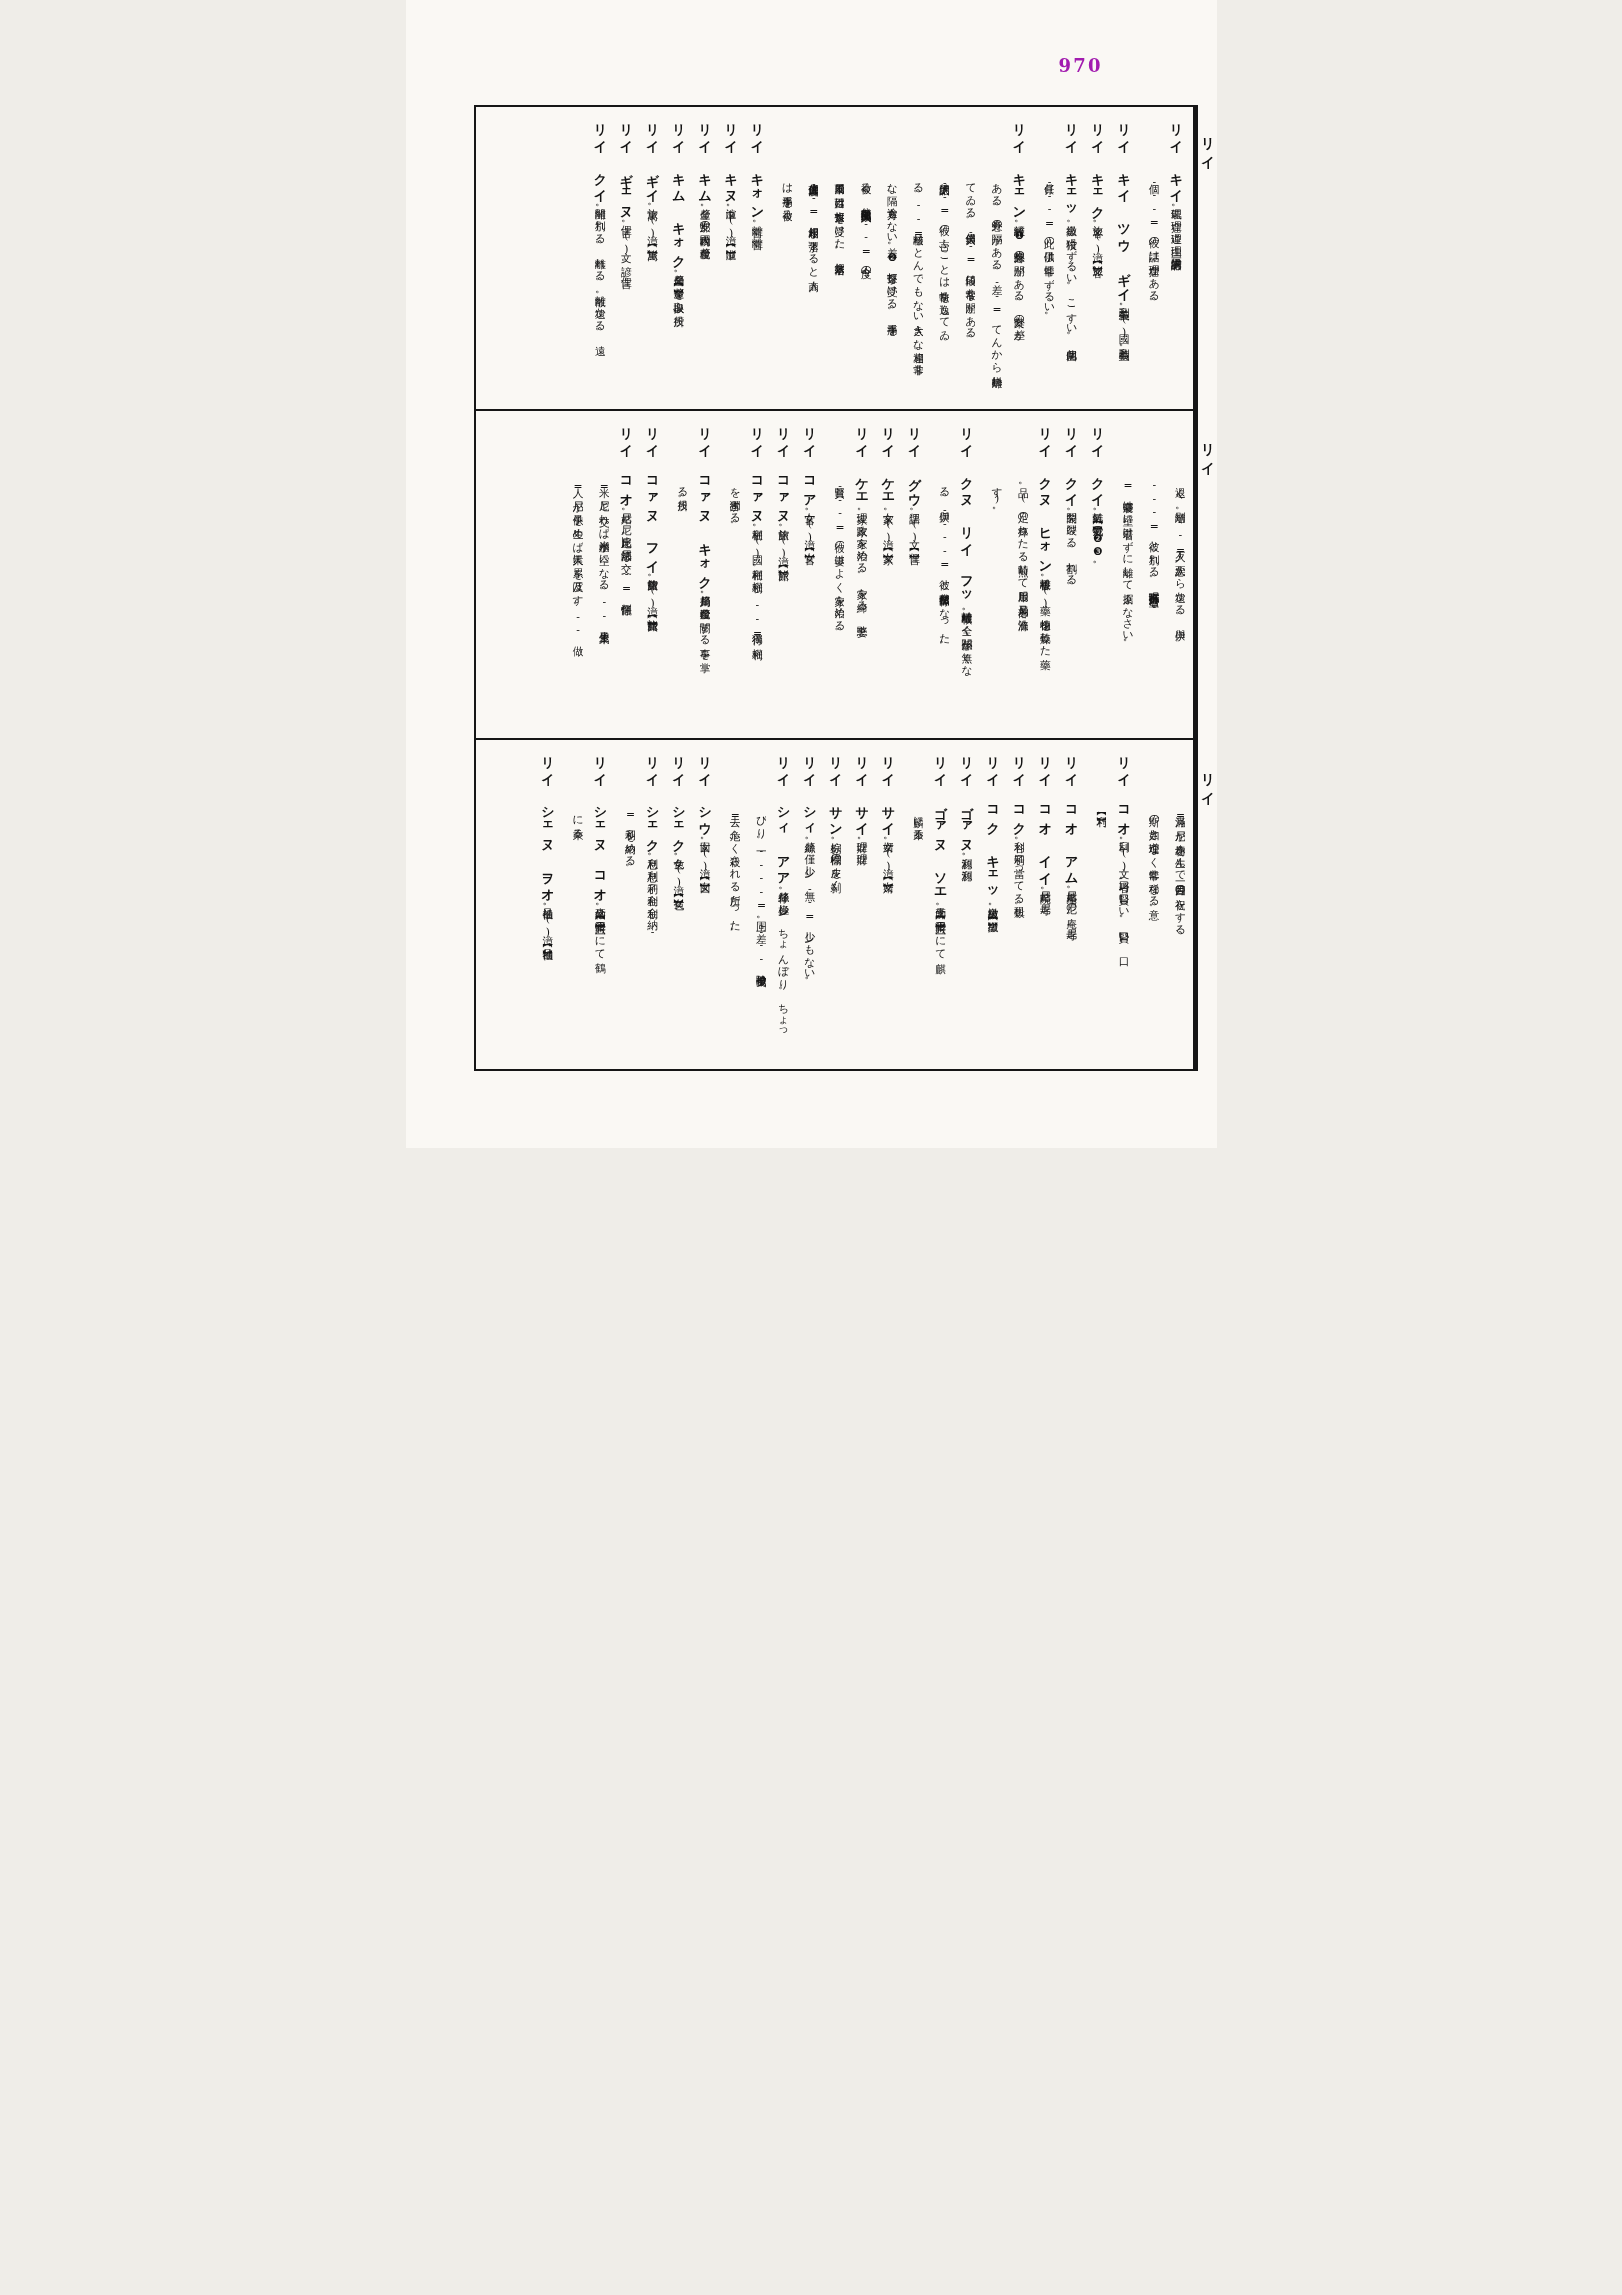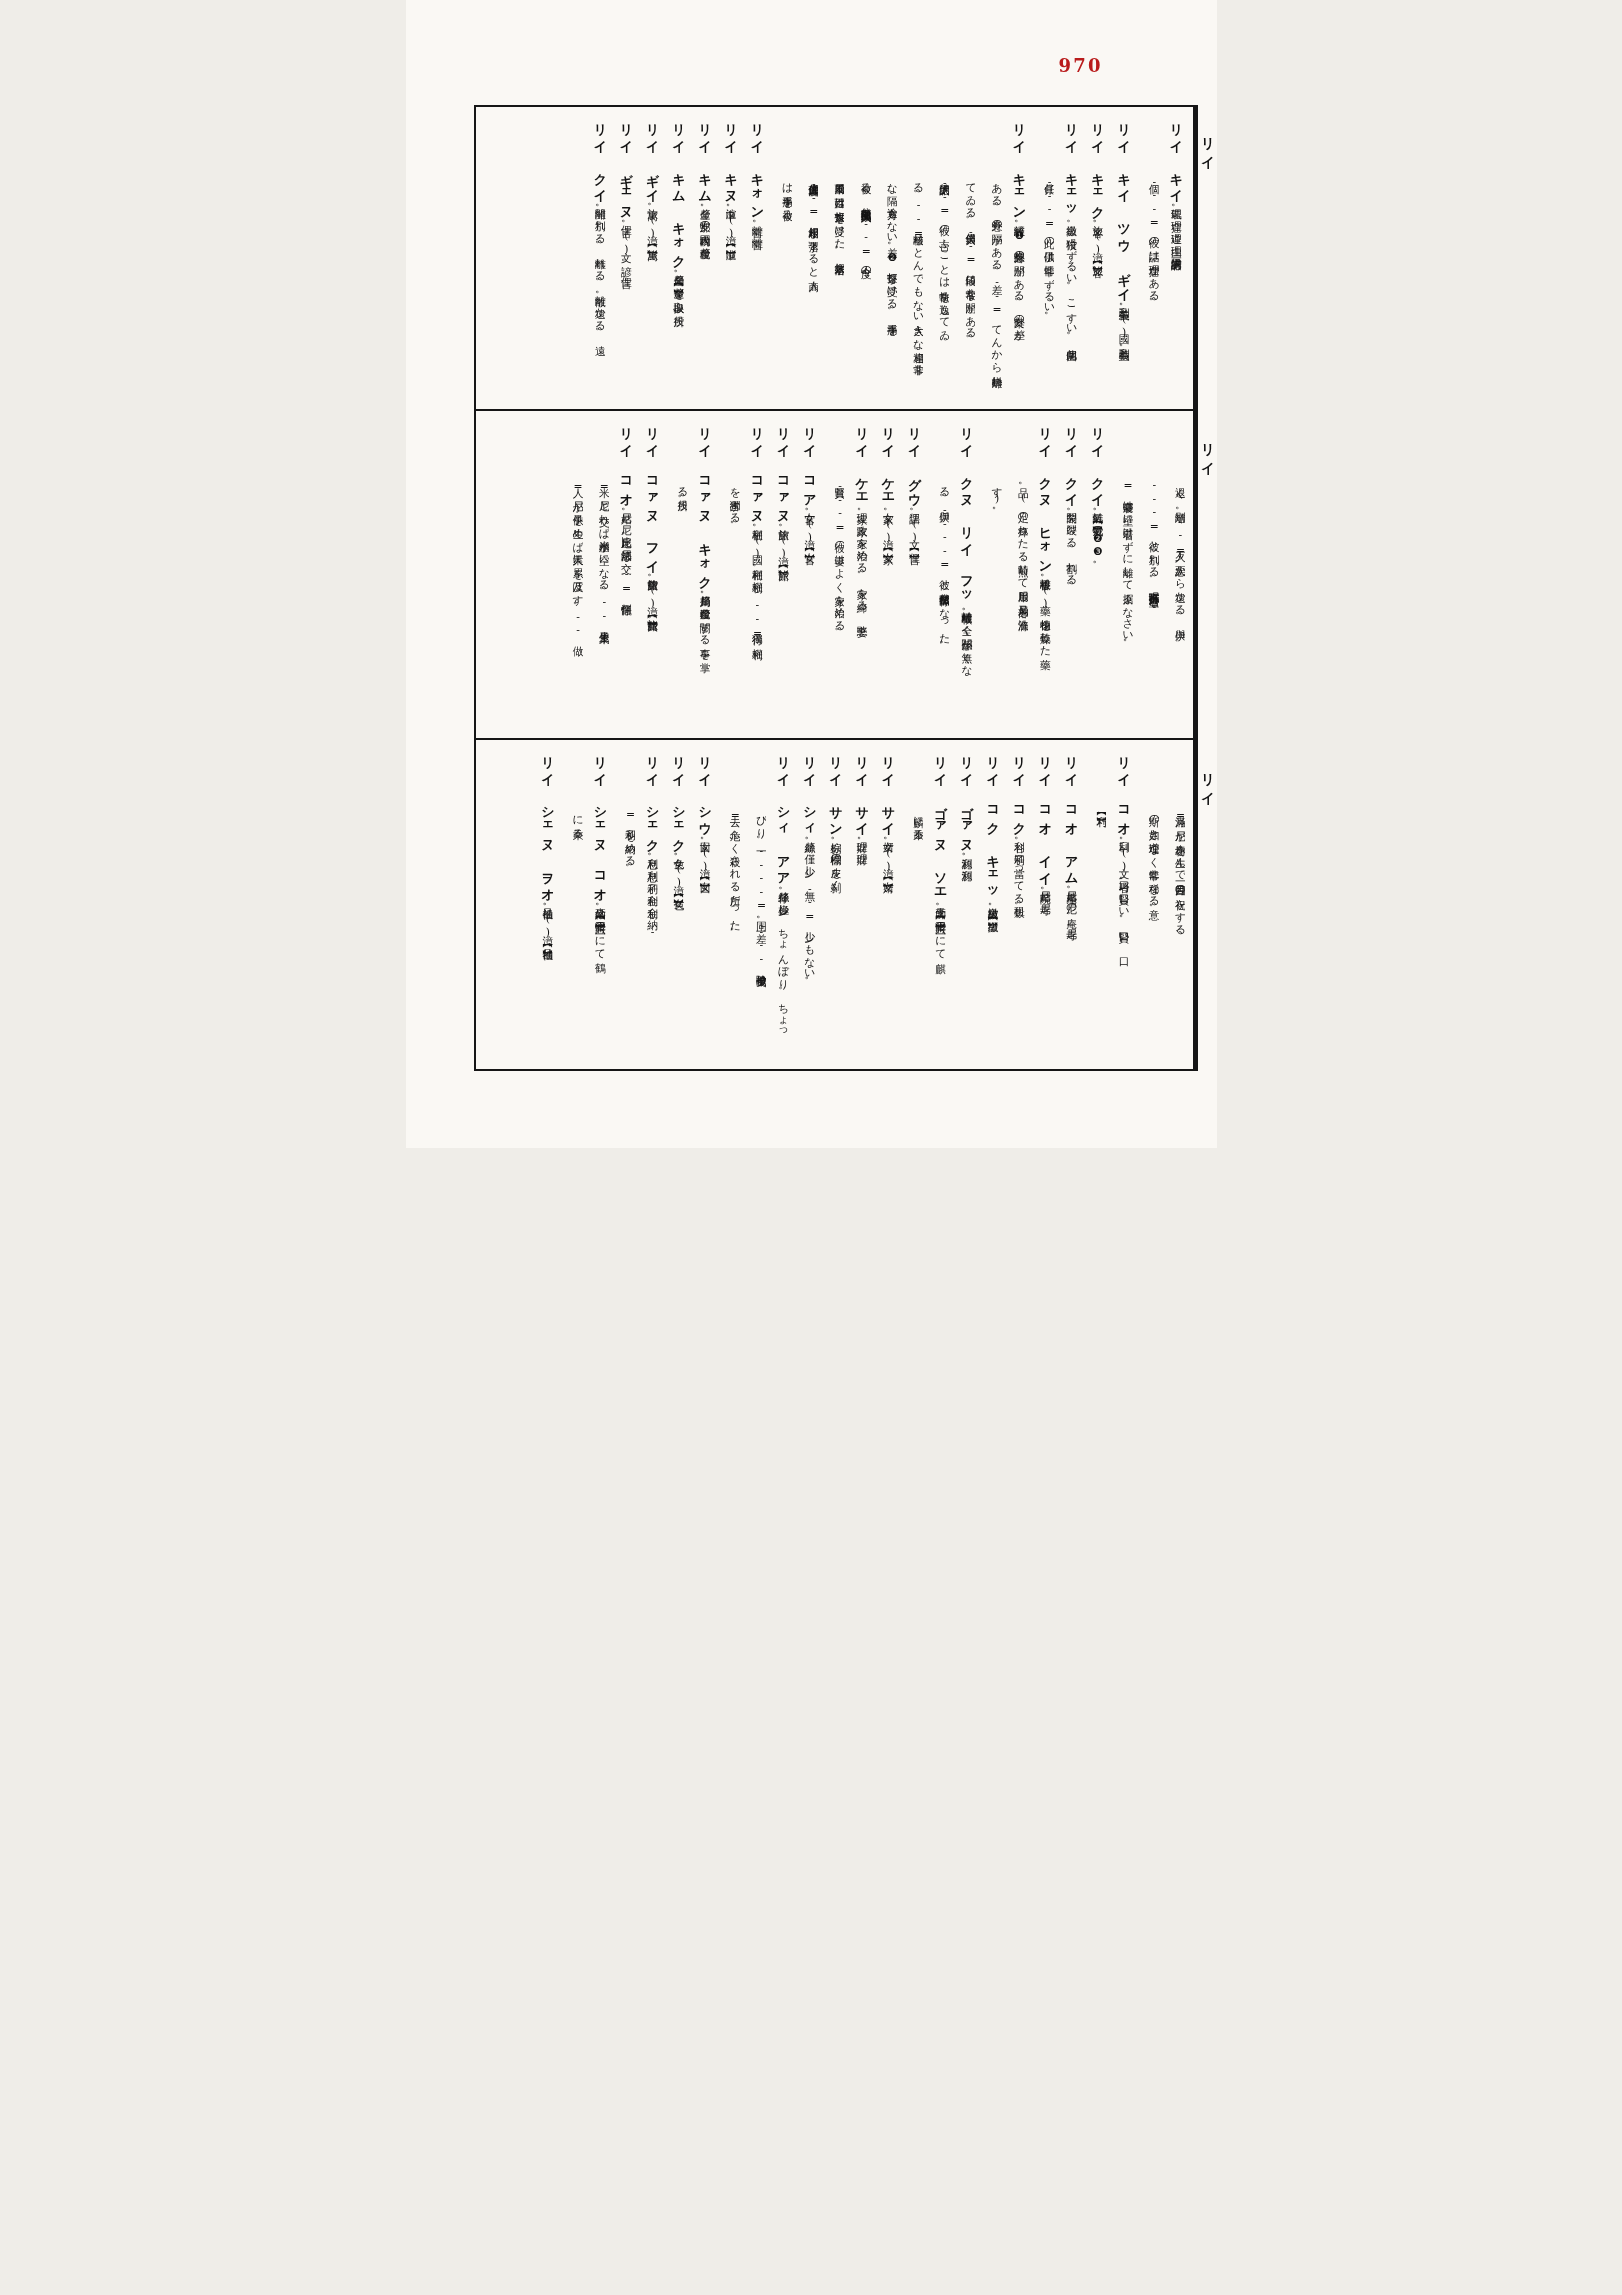--- a/index.html
+++ b/index.html
@@ -9,21 +9,21 @@
     margin:0 auto;
     background:#faf8f4;
     color:#141414;
     font-family:"DejaVu Serif","Liberation Serif",serif;
     overflow:hidden;
   }
   .page-number{
     position:absolute;
     left:653px;top:55px;
     font-size:18px;font-weight:600;letter-spacing:2.2px;
-    color:#b91c1c;
+    color:#a21caf;
   }
   .frame{
     position:absolute;
     left:68px;top:105px;
     width:724px;height:966px;
     border:2.2px solid #161616;
     border-right-width:5.4px;
     box-sizing:border-box;
     display:flex;flex-direction:column;
   }

